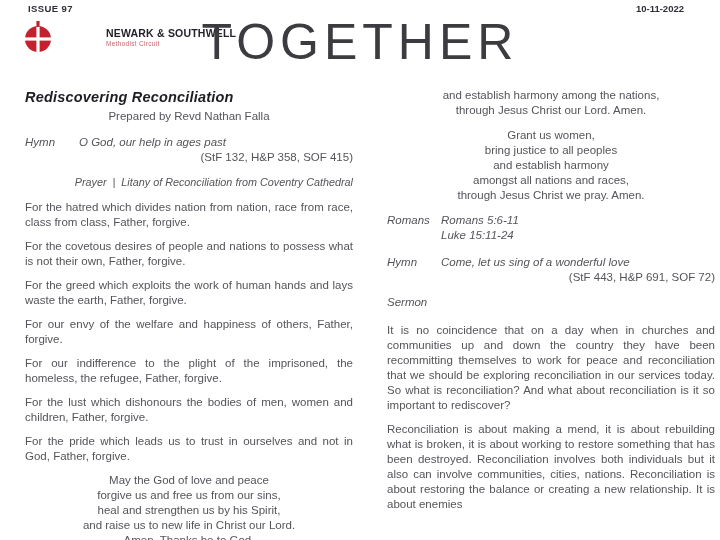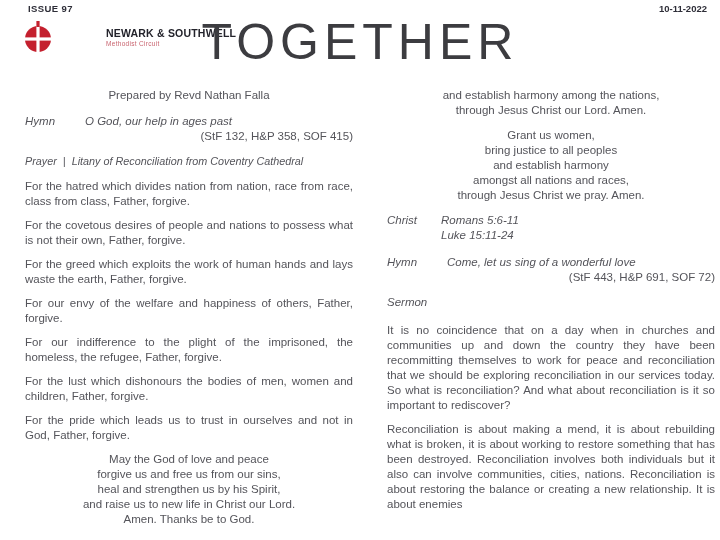--- a/index.html
+++ b/index.html
@@ -9,21 +9,21 @@
     font-family: "Liberation Sans", "DejaVu Sans", sans-serif;
   }
   .page { position: relative; width: 720px; height: 512px; background: #fff; }
 
   
   .issue {
     position: absolute; left: 28px; top: 3px;
     font-size: 9.5px; font-weight: bold; color: #2e2e38; letter-spacing: .4px;
   }
   .date {
-    position: absolute; right: 13px; top: 3px;
+    position: absolute; right: 36px; top: 3px;
     font-size: 9.5px; font-weight: bold; color: #2e2e38;
   }
   .brand { position: absolute; left: 23px; top: 19px; display: flex; align-items: center; gap: 4px; }
   .logo { display: inline-block; width: 34px; height: 36px; flex: none; }
   .brand-text { display: flex; flex-direction: column; margin-left: 45px; }
   .org { font-size: 10.5px; font-weight: bold; color: #23232b; letter-spacing: .2px; }
   .org-sub { font-size: 6.5px; color: #c9646f; margin-top: 1px; letter-spacing: .3px; }
   .masthead-title {
     position: absolute; left: 0; right: 0; top: 16px; text-align: center;
     font-size: 50px; line-height: 52px; font-weight: 200;
@@ -41,25 +41,25 @@
   .col p { margin: 0 0 9px 0; text-align: justify; }
   .lines { margin: 0 0 10px 0; }
   .lines > div { text-align: center; }
 
   .heading {
     font-size: 14.5px; line-height: 18px; font-weight: bold; font-style: italic;
     color: #1d1d24; margin-bottom: 3px; letter-spacing: .2px;
   }
   .byline { margin-bottom: 11px; text-align: center; }
 
-  .hymn-row { display: flex; font-style: italic; gap: 6px; }
+  .hymn-row { display: flex; font-style: italic; }
   .hymn-row .label { width: 54px; flex: none; }
   .refline { text-align: right; margin-bottom: 10px; }
 
-  .prayer-row { font-style: italic; font-size: 10.8px; margin-bottom: 10px; color: #54545a; }
+  .prayer-row { font-style: italic; font-size: 10.8px; margin-bottom: 10px; color: #54545a; text-align: right; }
   .prayer-row .plabel { margin-right: 3px; }
   .prayer-row .pipe { margin-right: 3px; }
 
   .reading-row { display: flex; font-style: italic; margin-bottom: 12px; }
   .reading-row .label { width: 54px; flex: none; }
 
   .sermon-label { font-style: italic; margin-bottom: 13px; }
 </style>
 </head>
 <body>
@@ -80,20 +80,21 @@
     </span>
     <span class="brand-text">
       <span class="org">NEWARK &amp; SOUTHWELL</span>
       <span class="org-sub">Methodist Circuit</span>
     </span>
   </div>
 
   <div class="masthead-title">TOGETHER</div>
 
   <div class="col col-left">
+    <div class="heading">Rediscovering Reconciliation</div>
     <div class="byline">Prepared by Revd Nathan Falla</div>
 
     <div class="hymn-row">
       <span class="label">Hymn</span>
       <span class="hymn-title">O God, our help in ages past</span>
     </div>
     <div class="refline">(StF 132, H&amp;P 358, SOF 415)</div>
 
     <div class="prayer-row">
       <span class="plabel">Prayer</span>
@@ -126,21 +127,21 @@
 
     <div class="lines">
       <div>Grant us women,</div>
       <div>bring justice to all peoples</div>
       <div>and establish harmony</div>
       <div>amongst all nations and races,</div>
       <div>through Jesus Christ we pray.  Amen.</div>
     </div>
 
     <div class="reading-row">
-      <span class="label">Christ</span>
+      <span class="label">Romans</span>
       <span class="reading-refs">
         <div>Romans 5:6-11</div>
         <div>Luke 15:11-24</div>
       </span>
     </div>
 
     <div class="hymn-row">
       <span class="label">Hymn</span>
       <span class="hymn-title">Come, let us sing of a wonderful love</span>
     </div>

